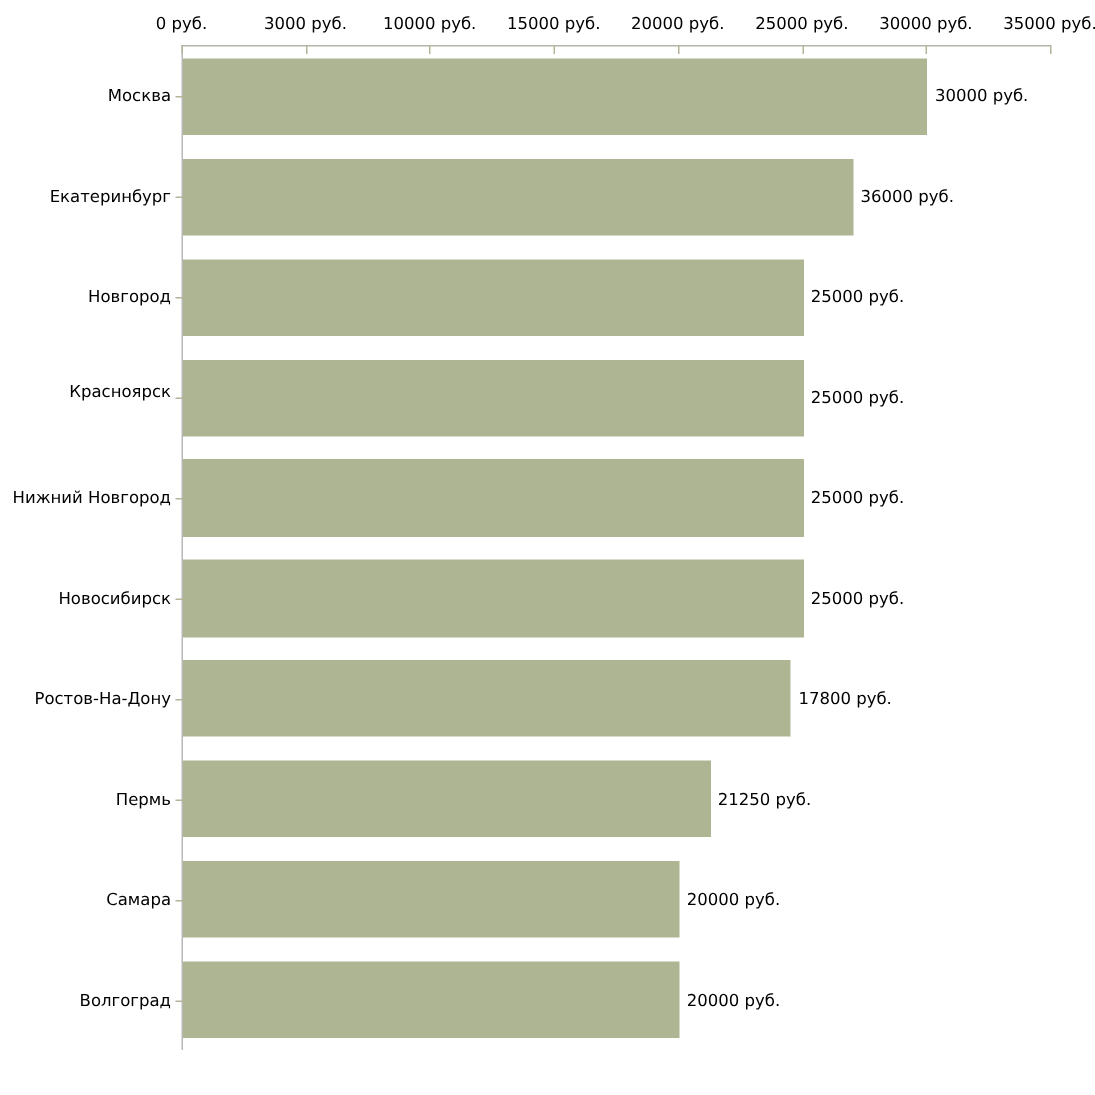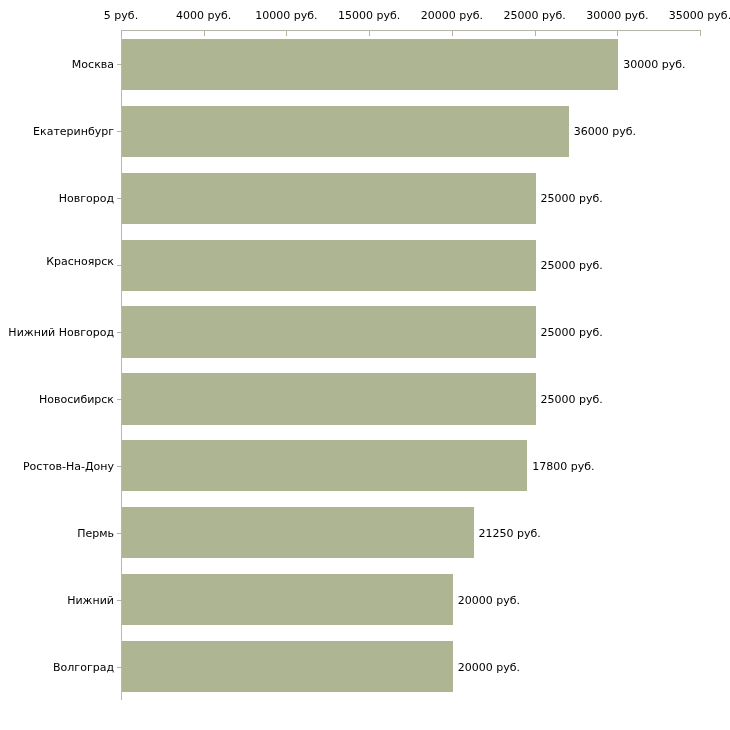--- a/index.html
+++ b/index.html
@@ -91,22 +91,22 @@
     white-space: nowrap;
     transform: translateY(-50%);
   }
 </style>
 </head>
 <body>
 
 <div id="chart-root">
 
   <div class="xaxis-labels">
-      <div class="xtick-label" style="left: 121px;">5 руб.</div>
-      <div class="xtick-label" style="left: 203.714px;">4000 руб.</div>
+      <div class="xtick-label" style="left: 121px;">0 руб.</div>
+      <div class="xtick-label" style="left: 203.714px;">3000 руб.</div>
       <div class="xtick-label" style="left: 286.429px;">10000 руб.</div>
       <div class="xtick-label" style="left: 369.143px;">15000 руб.</div>
       <div class="xtick-label" style="left: 451.857px;">20000 руб.</div>
       <div class="xtick-label" style="left: 534.571px;">25000 руб.</div>
       <div class="xtick-label" style="left: 617.286px;">30000 руб.</div>
       <div class="xtick-label" style="left: 700px;">35000 руб.</div>
     </div>
 
   <div class="axis-top-line" style="left: 121px; width: 579px;"></div>
   <div class="axis-left-line" style="left: 121px; top: 30px; height: 670px;"></div>
@@ -144,21 +144,21 @@
       <div class="cat-label" style="right: 616px; top: 261px;">Красноярск</div>
       <div class="ytick-mark" style="left: 117px; top: 332px;"></div>
       <div class="cat-label" style="right: 616px; top: 332.05px;">Нижний Новгород</div>
       <div class="ytick-mark" style="left: 117px; top: 399px;"></div>
       <div class="cat-label" style="right: 616px; top: 398.95px;">Новосибирск</div>
       <div class="ytick-mark" style="left: 117px; top: 466px;"></div>
       <div class="cat-label" style="right: 616px; top: 465.85px; margin-left: 41px;">Ростов-На-Дону</div>
       <div class="ytick-mark" style="left: 117px; top: 533px;"></div>
       <div class="cat-label" style="right: 616px; top: 532.75px;">Пермь</div>
       <div class="ytick-mark" style="left: 117px; top: 600px;"></div>
-      <div class="cat-label" style="right: 616px; top: 599.65px;">Нижний</div>
+      <div class="cat-label" style="right: 616px; top: 599.65px;">Самара</div>
       <div class="ytick-mark" style="left: 117px; top: 667px;"></div>
       <div class="cat-label" style="right: 616px; top: 666.55px;">Волгоград</div>
     </div>
   <div id="vallabels-layer">
       <div class="val-label" style="left: 623.286px; top: 64.45px;">30000 руб.</div>
       <div class="val-label" style="left: 573.657px; top: 131.35px;">36000 руб.</div>
       <div class="val-label" style="left: 540.571px; top: 198.25px;">25000 руб.</div>
       <div class="val-label" style="left: 540.571px; top: 265.15px;">25000 руб.</div>
       <div class="val-label" style="left: 540.571px; top: 332.05px;">25000 руб.</div>
       <div class="val-label" style="left: 540.571px; top: 398.95px;">25000 руб.</div>

